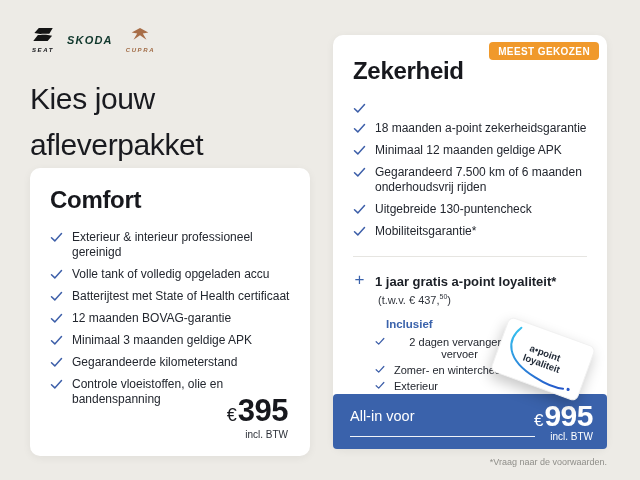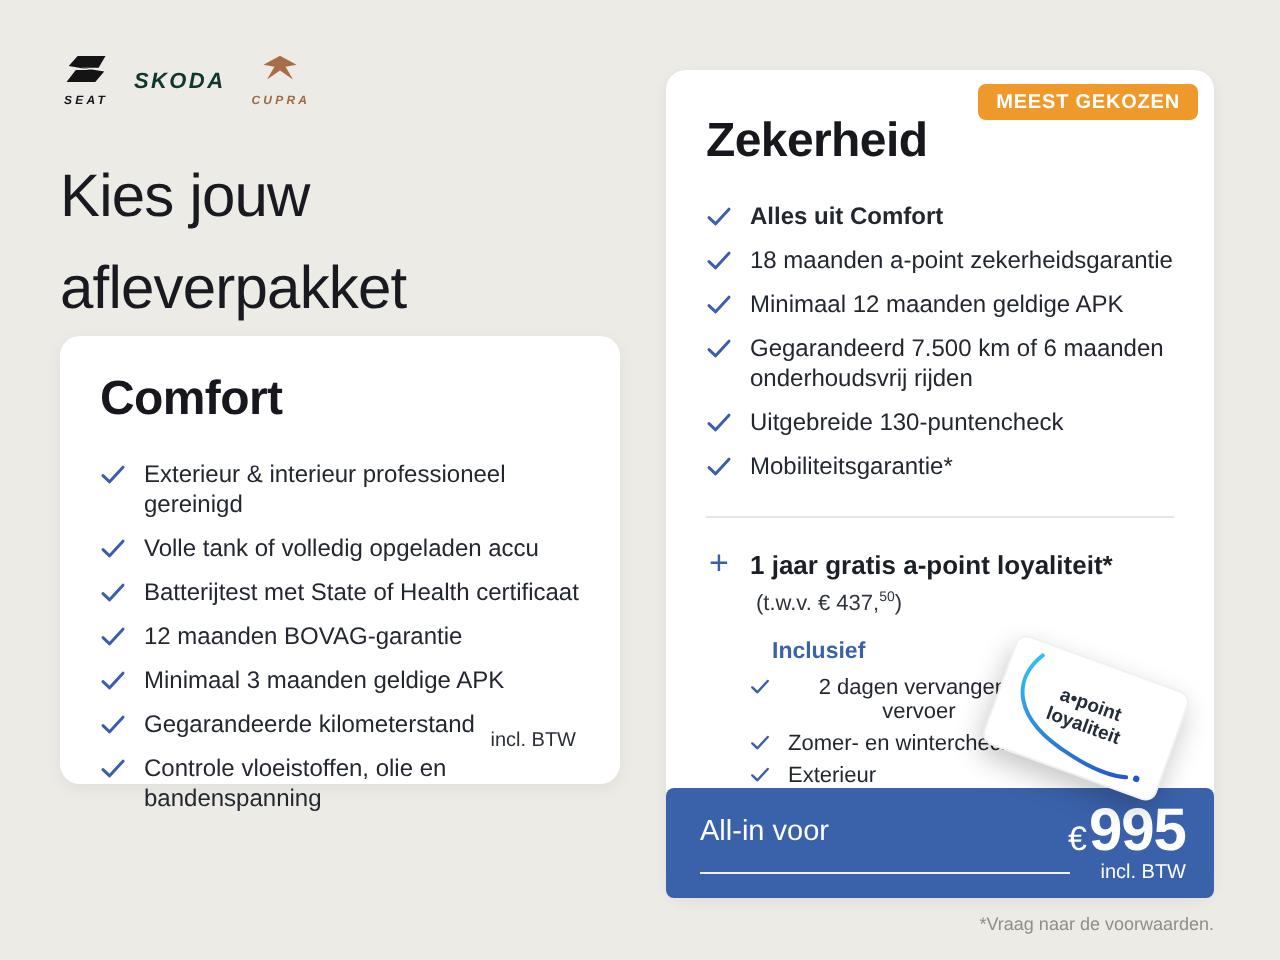--- a/index.html
+++ b/index.html
@@ -28,21 +28,21 @@
     position: absolute; left: 30px; top: 76px; width: 250px;
     font-size: 30px; line-height: 46px; font-weight: 500;
     letter-spacing: -0.4px; color: #191a1f;
   }
 
   
   .card {
     position: absolute; background: #fff; border-radius: 10px;
     box-shadow: 0 2px 8px rgba(40,40,40,0.06);
   }
-  .card.comfort { left: 30px; top: 168px; width: 280px; height: 224px; padding: 18px 20px; }
+  .card.comfort { left: 30px; top: 168px; width: 280px; height: 288px; padding: 18px 20px; }
   .card.zekerheid { left: 333px; top: 35px; width: 274px; height: 414px; padding: 16px 20px; }
 
   h2.card-title { font-size: 24px; font-weight: 700; color: #17181d; letter-spacing: -0.3px; }
   .card.comfort h2.card-title { margin-bottom: 16px; }
   .card.zekerheid h2.card-title { margin: 6px 0 16px; }
 
   
   ul.check-list { list-style: none; display: flex; flex-direction: column; gap: 7px; }
   li.check-item { display: flex; gap: 9px; align-items: flex-start; }
   .check-icon { flex: none; color: #3d5fa9; margin-top: 2px; display: inline-flex; }
@@ -196,37 +196,39 @@
         <li class="check-item">
           <span class="check-icon">
             <svg width="13" height="11" viewBox="0 0 13 11">
               <path d="M1.5 5.8 L4.8 8.9 L11.5 1.6" fill="none" stroke="currentColor" stroke-width="1.5" stroke-linecap="round" stroke-linejoin="round"></path>
             </svg>
           </span>
           <span class="check-text">Controle vloeistoffen, olie en bandenspanning</span>
         </li>
       </ul>
     <div class="price-block">
+      <div class="price-line">
+        <span class="cur">€</span><span class="amt">395</span>
+      </div>
       <div class="price-note">incl. BTW</div>
     </div>
   </section>
 
   <section class="card zekerheid">
     <div class="badge">MEEST GEKOZEN</div>
     <h2 class="card-title">Zekerheid</h2>
 
     <ul class="check-list">
 
         <li class="check-item">
           <span class="check-icon">
             <svg width="13" height="11" viewBox="0 0 13 11">
               <path d="M1.5 5.8 L4.8 8.9 L11.5 1.6" fill="none" stroke="currentColor" stroke-width="1.5" stroke-linecap="round" stroke-linejoin="round"></path>
             </svg>
           </span>
-          <span class="check-text bold">Alles uit Comfort</span>
         </li>
 
         <li class="check-item">
           <span class="check-icon">
             <svg width="13" height="11" viewBox="0 0 13 11">
               <path d="M1.5 5.8 L4.8 8.9 L11.5 1.6" fill="none" stroke="currentColor" stroke-width="1.5" stroke-linecap="round" stroke-linejoin="round"></path>
             </svg>
           </span>
           <span class="check-text">18 maanden a-point zekerheidsgarantie</span>
         </li>

